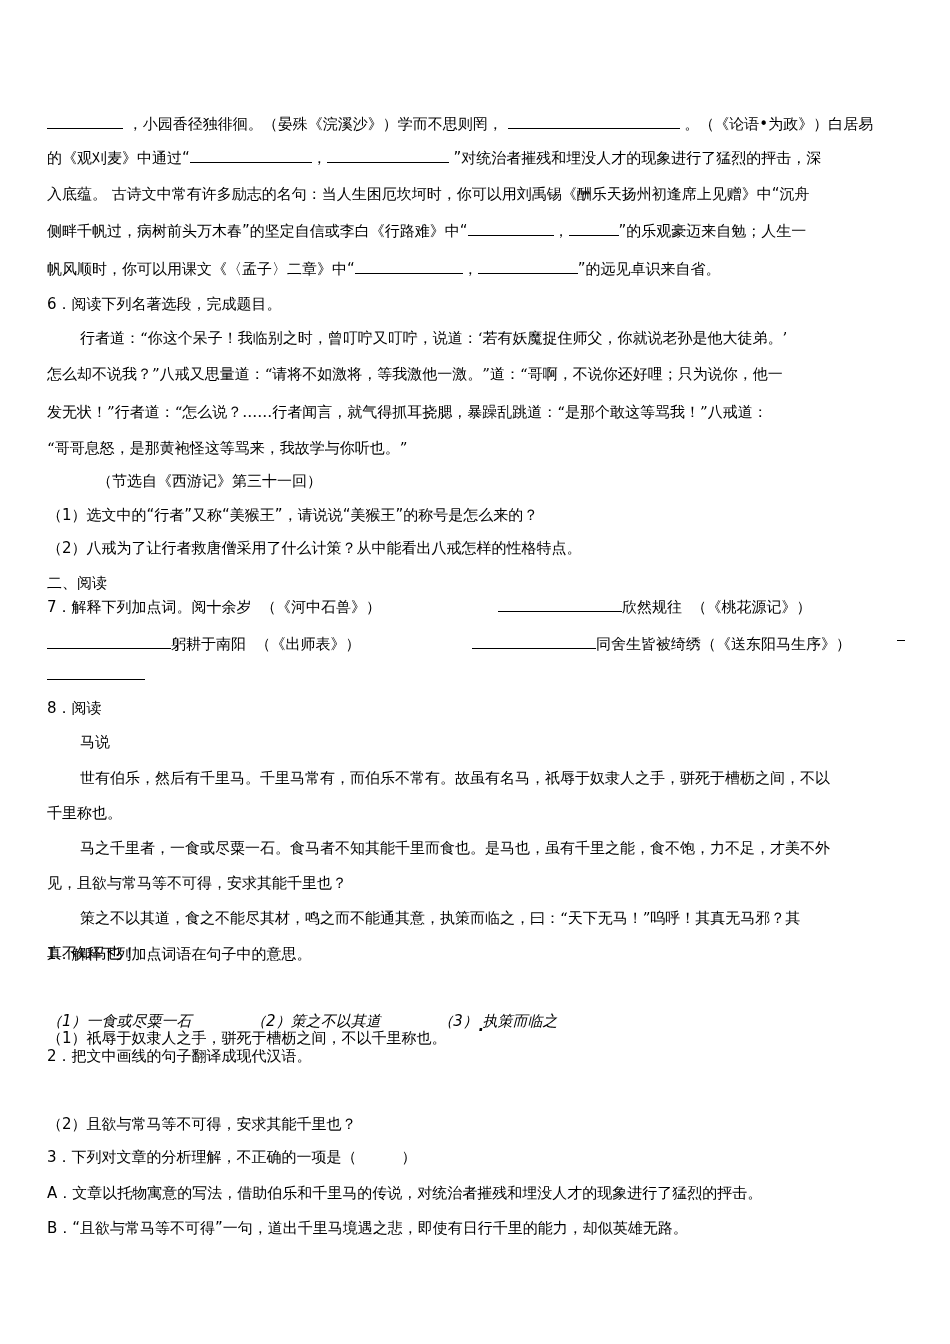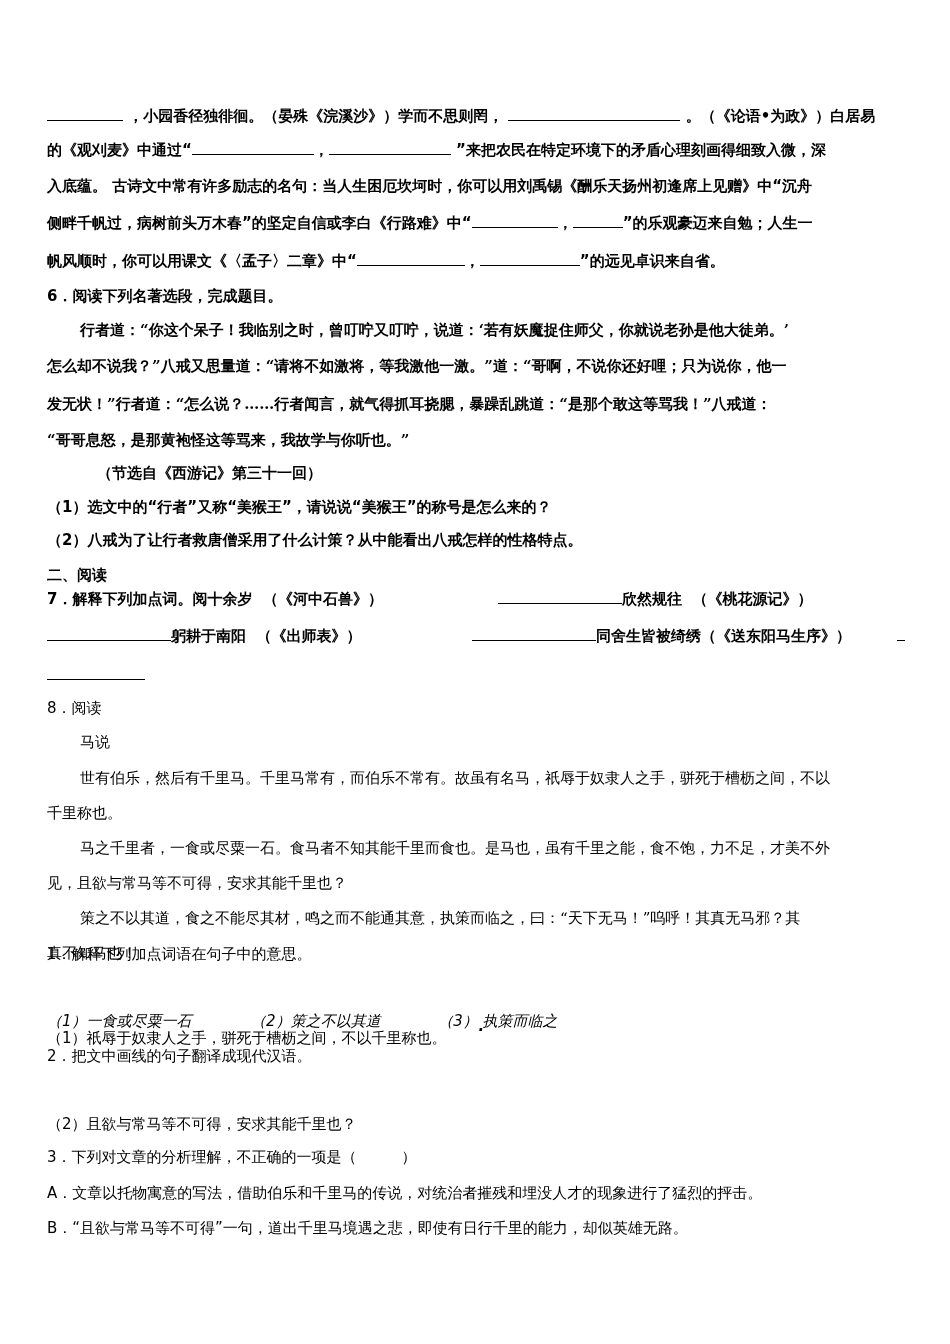--- a/index.html
+++ b/index.html
@@ -2,38 +2,38 @@
 <html><head>
 <meta charset="utf-8">
 <style>
   html, body { margin: 0; padding: 0; background: #ffffff; }
   body {
     width: 950px; height: 1344px; position: relative; overflow: hidden;
     font-family: "DejaVu Sans", "Liberation Sans", sans-serif;
     color: #000; font-size: 15px;
   }
   .line { position: absolute; left: 47px; white-space: nowrap; line-height: 20px; }
-  .b { font-weight: bold; }
+  .b { font-weight: normal; margin-top: 8px; }
   .serif { font-family: "DejaVu Serif", "Liberation Serif", serif; }
   .blank { display: inline-block; border-bottom: 1px solid #000; height: 14px; vertical-align: baseline; }
   .dot { position: relative; }
   .dot::after { content: "."; position: absolute; left: -4px; bottom: -6px; font-weight: bold; }
 </style>
 </head>
 <body>
 
 <div class="line b" style="top:106px;">
   <span class="blank" style="width:76px"></span>
   <span>，小园香径独徘徊。（晏殊《浣溪沙》）学而不思则罔，</span>
   <span class="blank" style="width:172px"></span>
   <span>。（《论语•为政》）白居易</span>
 </div>
 <div class="line b" style="top:140px;">
   <span>的《观刈麦》中通过“</span><span class="blank" style="width:122px"></span><span>，</span><span class="blank" style="width:122px"></span>
-  <span>”来把农民在特定环境下的矛盾心理刻画得细致入微，深</span>
+  <span>”对统治者摧残和埋没人才的现象进行了猛烈的抨击，深</span>
 </div>
 <div class="line b" style="top:176px;">入底蕴。  古诗文中常有许多励志的名句：当人生困厄坎坷时，你可以用刘禹锡《酬乐天扬州初逢席上见赠》中“沉舟</div>
 <div class="line b" style="top:213px;">
   <span>侧畔千帆过，病树前头万木春”的坚定自信或李白《行路难》中“</span><span class="blank" style="width:86px"></span><span>，</span><span class="blank" style="width:50px"></span><span>”的乐观豪迈来自勉；人生一</span>
 </div>
 <div class="line b" style="top:251px;">
   <span>帆风顺时，你可以用课文《〈孟子〉二章》中“</span><span class="blank" style="width:108px"></span><span>，</span><span class="blank" style="width:100px"></span><span>”的远见卓识来自省。</span>
 </div>
 
 <div class="line b" style="top:286px;">6．阅读下列名著选段，完成题目。</div>

